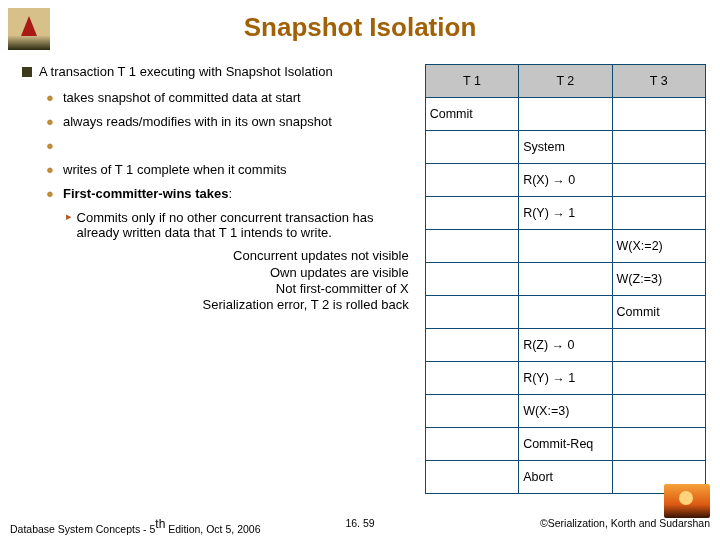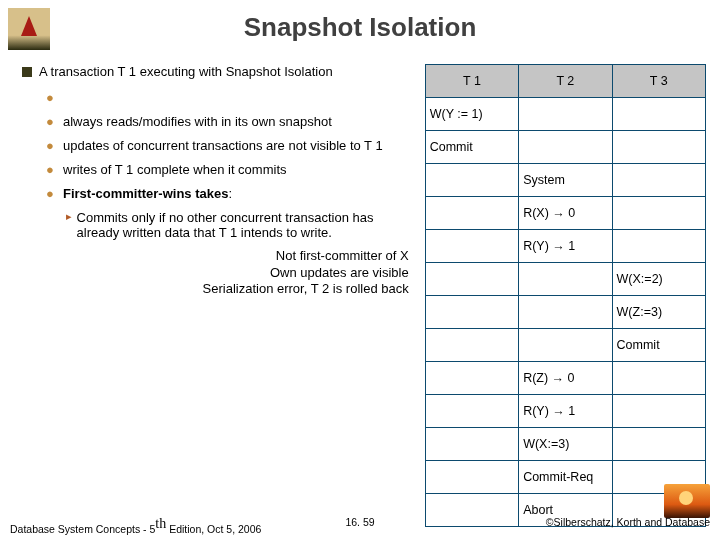--- a/index.html
+++ b/index.html
@@ -38,21 +38,21 @@
     margin-top: -6px;
   }
   .title {
     position: absolute;
     top: 12px;
     left: 0;
     width: 720px;
     text-align: center;
     font-size: 26px;
     font-weight: bold;
-    color: #404040;
+    color: #a16207;
   }
   .content {
     position: absolute;
     top: 64px;
     left: 22px;
     right: 14px;
     bottom: 34px;
     display: flex;
   }
   .left {
@@ -143,21 +143,21 @@
     display: flex;
     justify-content: space-between;
     font-size: 10.5px;
   }
   .footer .mid {
     position: absolute;
     left: 0; right: 0;
     text-align: center;
   }
   .footer .lft, .footer .rgt { position: relative; z-index: 2; }
-  .sup { font-size: 14px; vertical-align: super; font-family: Liberation Serif, serif; }
+  .sup { font-size: 12px; vertical-align: super; }
   .sunset {
     position: absolute;
     right: 10px;
     bottom: 22px;
     width: 46px;
     height: 34px;
     background: linear-gradient(180deg, #f6a23a 0%, #dd5a12 60%, #381305 100%);
     border-radius: 2px;
   }
   .sunset .sun {
@@ -181,68 +181,64 @@
 
   <div class="content">
     <div class="left">
       <div class="bullet-row">
         <span class="sqmark"></span><span>A transaction T 1 executing with Snapshot Isolation</span>
       </div>
 
       <div class="sub">
         <div class="sub-item">
           <span class="dot">●</span>
+          <span class="txt">takes snapshot of committed data at start</span>
         </div>
         <div class="sub-item">
           <span class="dot">●</span>
           <span class="txt">always reads/modifies with in its own snapshot</span>
         </div>
         <div class="sub-item">
           <span class="dot">●</span>
-          <span class="txt">updates of concurrent transactions are not visible to T 1</span>
         </div>
         <div class="sub-item">
           <span class="dot">●</span>
           <span class="txt">writes of T 1 complete when it commits</span>
         </div>
         <div class="sub-item">
           <span class="dot">●</span>
           <span class="txt">
             <span class="bold">First-committer-wins takes</span><span>:</span>
           </span>
         </div>
       </div>
 
       <div class="subsub">
         <span class="caret">▸</span>
         <span>Commits only if no other concurrent transaction has already written data that T 1 intends to write.</span>
       </div>
 
       <div class="note">
+        <div>Concurrent updates not visible</div>
+        <div>Own updates are visible</div>
         <div>Not first-committer of X</div>
-        <div>Own updates are visible</div>
         <div>Serialization error, T 2 is rolled back</div>
       </div>
     </div>
 
     <div class="right">
       <table class="sched">
         <thead>
           <tr>
             <th>T 1</th>
             <th>T 2</th>
             <th>T 3</th>
           </tr>
         </thead>
         <tbody>
-          <tr>
-            <td>W(Y := 1)</td>
-            <td></td>
-            <td></td>
-          </tr>
           <tr>
             <td>Commit</td>
             <td></td>
             <td></td>
           </tr>
           <tr>
             <td></td>
             <td>System</td>
             <td></td>
           </tr>
@@ -303,16 +299,16 @@
 
   <div class="sunset">
     <div class="sun"></div>
   </div>
 
   <div class="footer">
     <span class="lft">
       <span>Database System Concepts - 5</span><span class="sup">th</span><span> Edition, Oct 5, 2006</span>
     </span>
     <span class="mid">16. 59</span>
-    <span class="rgt">©Silberschatz, Korth and Database</span>
+    <span class="rgt">©Serialization, Korth and Sudarshan</span>
   </div>
 
 </div>
 
 </body></html>

